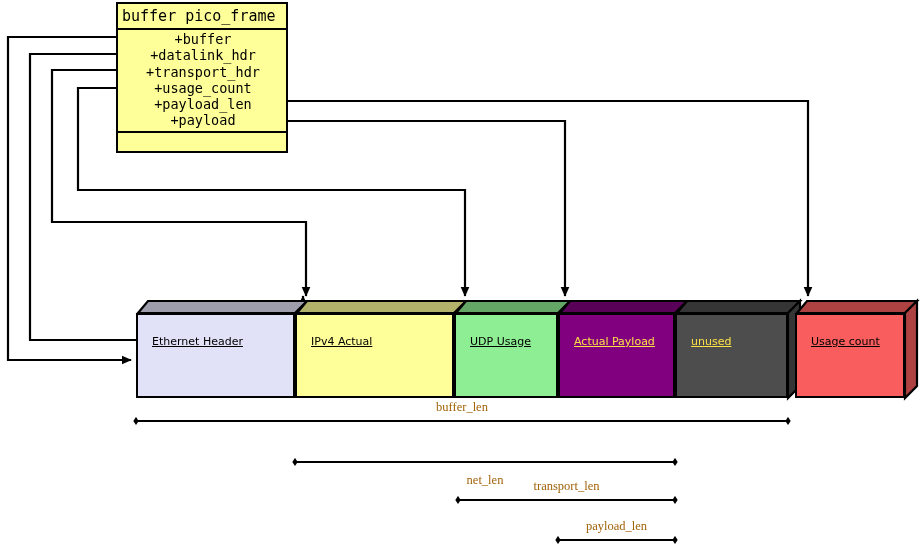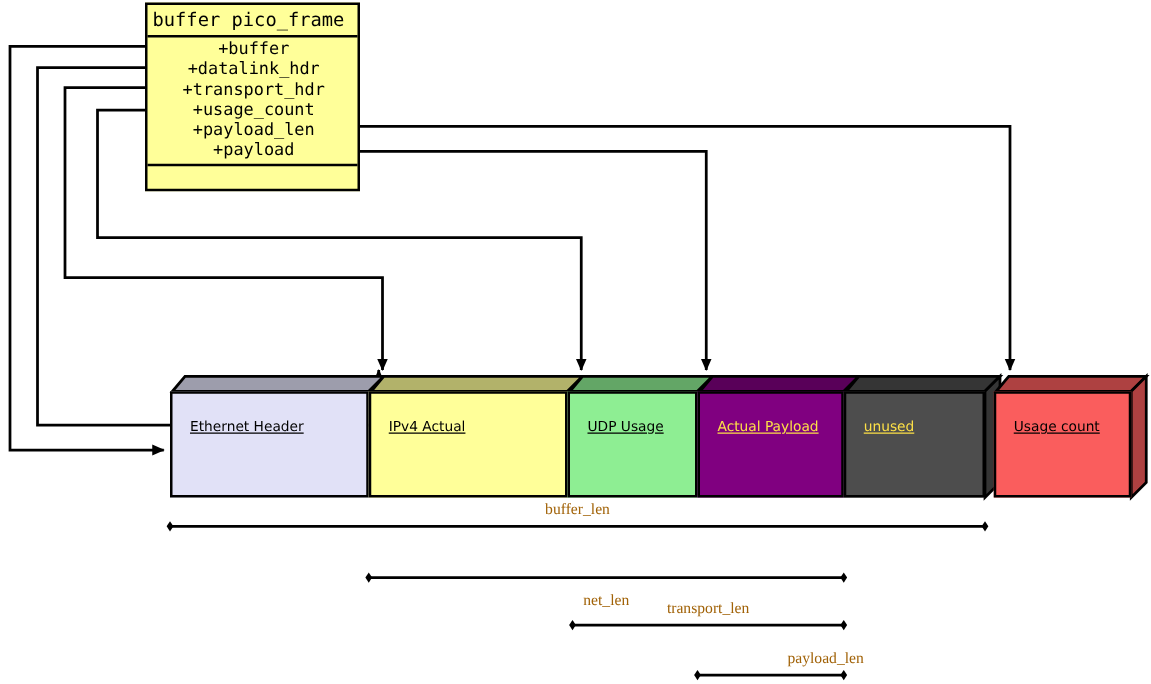--- a/index.html
+++ b/index.html
@@ -129,15 +129,15 @@
       </div>
       <div class="blk" style="left: 795px; width: 110px; background: rgb(250, 93, 93);">
         <span class="t">Usage count</span>
       </div>
     </div>
 
   <div id="dimlabels">
       <div class="lbl dimlbl" style="left: 462px; top: 400px;">buffer_len</div>
       <div class="lbl dimlbl" style="left: 485px; top: 441px; margin-top: 32px;">net_len</div>
       <div class="lbl dimlbl" style="left: 566.5px; top: 479px;">transport_len</div>
-      <div class="lbl dimlbl" style="left: 616.5px; top: 519px; margin-left: 44px;">payload_len</div>
+      <div class="lbl dimlbl" style="left: 616.5px; top: 519px;">payload_len</div>
     </div>
 </div>
 
 </body></html>

